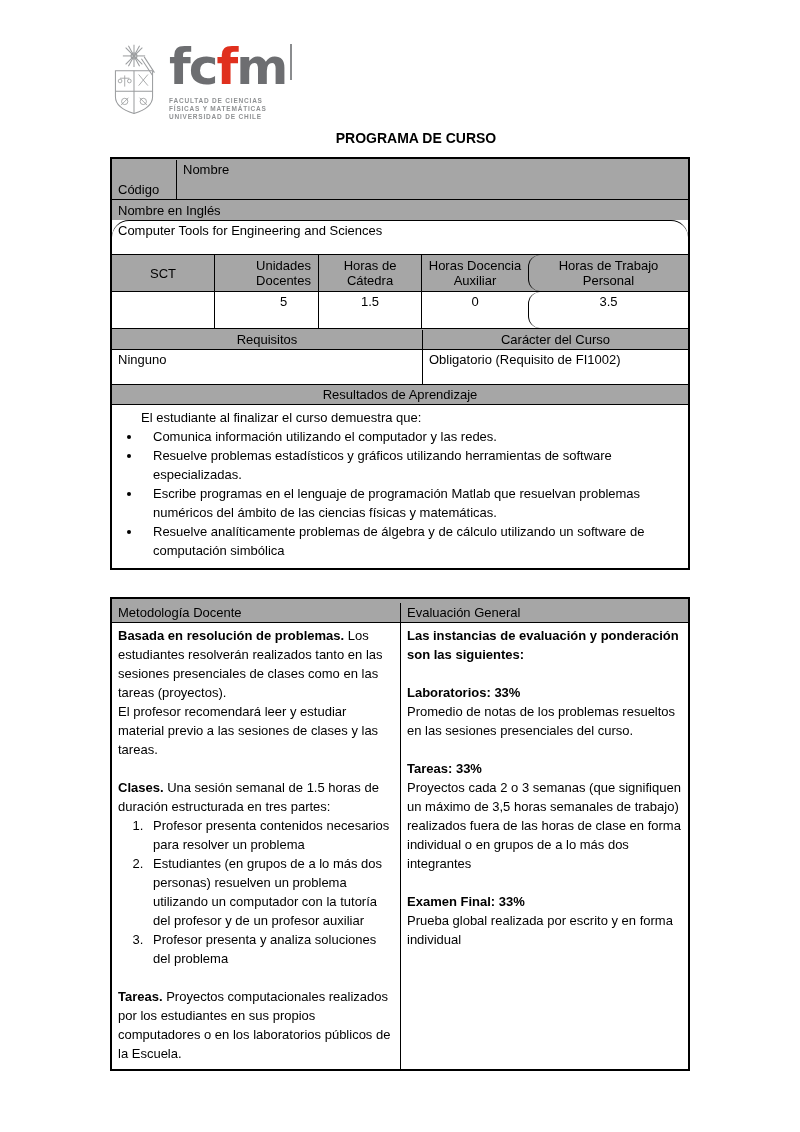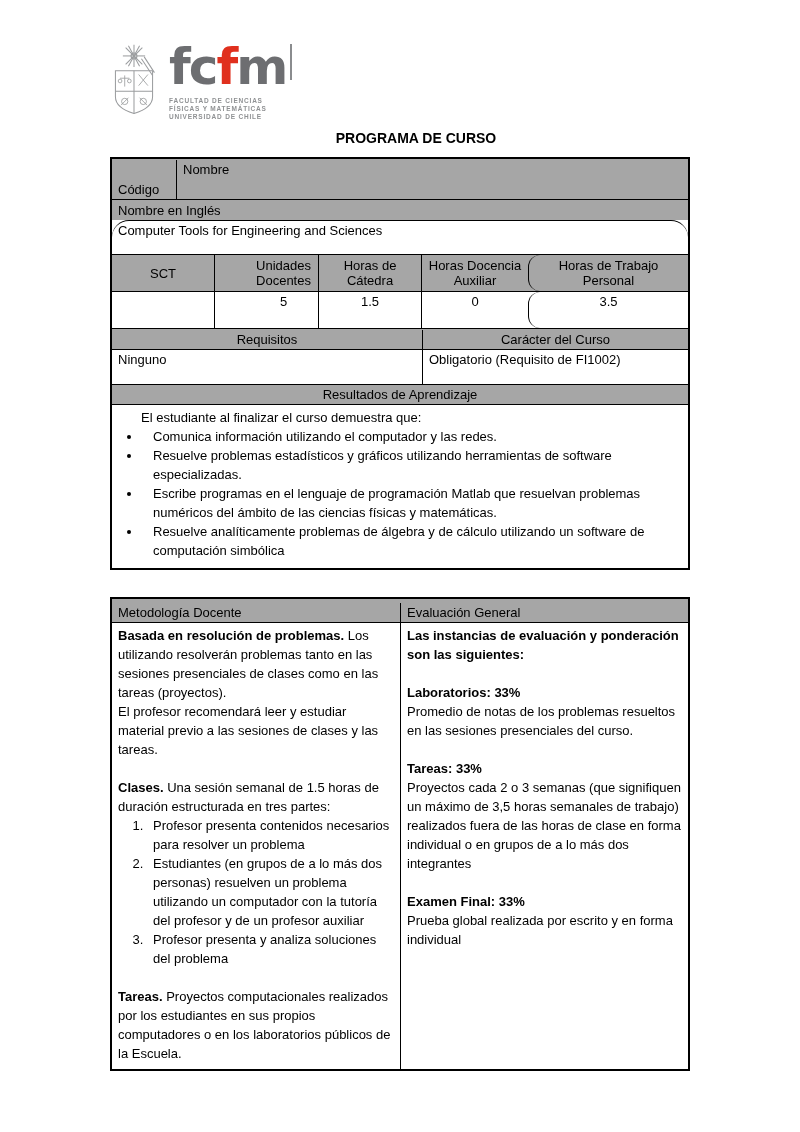--- a/index.html
+++ b/index.html
@@ -186,21 +186,21 @@
   <div class="block block2">
 
     <div class="row gray h-head2">
       <div class="cell col-met">Metodología Docente</div>
       <div class="cell grow">Evaluación General</div>
     </div>
 
     <div class="row">
 
       <div class="cell col-met body2">
-        <p><span class="bold">Basada en resolución de problemas.</span><span> Los utilizando resolverán problemas tanto en las sesiones presenciales de clases como en las tareas (proyectos).</span></p>
+        <p><span class="bold">Basada en resolución de problemas.</span><span> Los estudiantes resolverán realizados tanto en las sesiones presenciales de clases como en las tareas (proyectos).</span></p>
         <p>El profesor recomendará leer y estudiar material previo a las sesiones de clases y las tareas.</p>
         <div class="blank"></div>
         <p><span class="bold">Clases.</span><span> Una sesión semanal de 1.5 horas de duración estructurada en tres partes:</span></p>
         <ol>
           <li>Profesor presenta contenidos necesarios para resolver un problema</li>
           <li>Estudiantes (en grupos de a lo más dos personas) resuelven un problema utilizando un computador con la tutoría del profesor y de un profesor auxiliar</li>
           <li>Profesor presenta y analiza soluciones del problema</li>
         </ol>
         <div class="blank"></div>
         <p><span class="bold">Tareas.</span><span> Proyectos computacionales realizados por los estudiantes en sus propios computadores o en los laboratorios públicos de la Escuela.</span></p>

